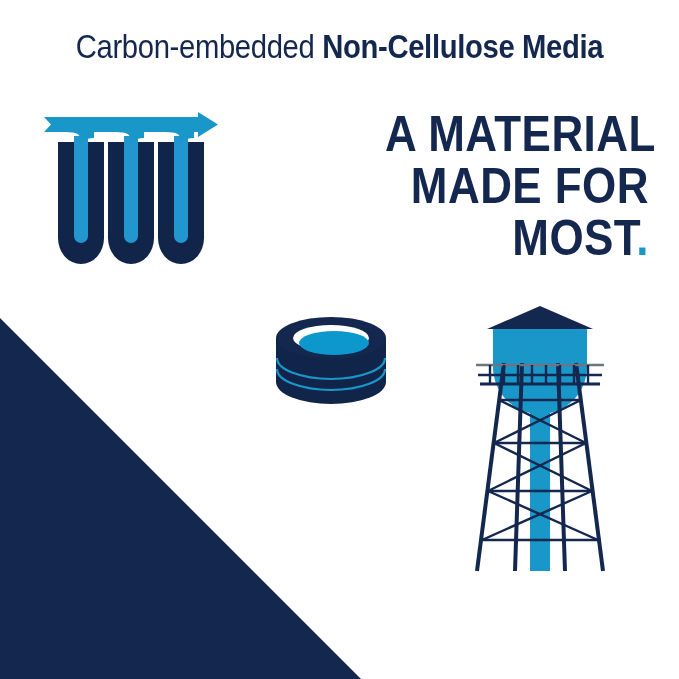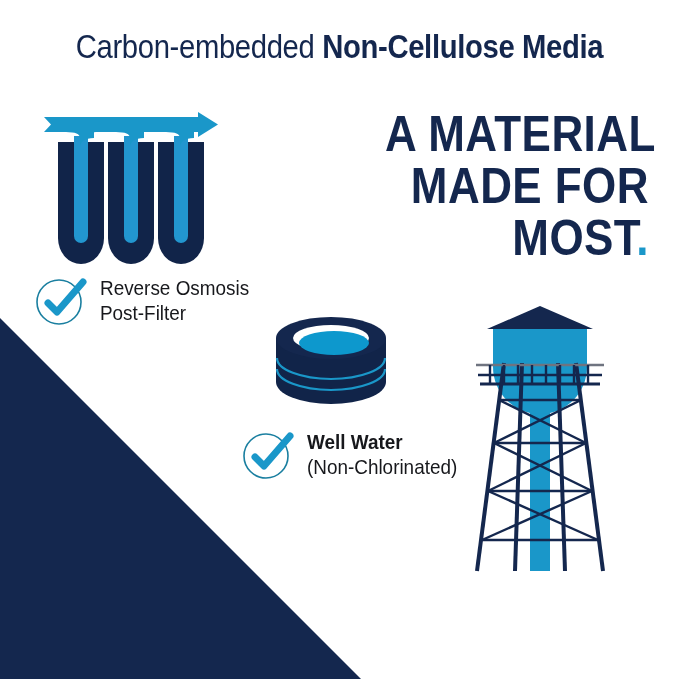--- a/index.html
+++ b/index.html
@@ -205,36 +205,16 @@
         <line x1="58" y1="60" x2="58" y2="79"></line>
         <line x1="72" y1="60" x2="72" y2="79"></line>
         <line x1="86" y1="60" x2="86" y2="79"></line>
         <line x1="100" y1="60" x2="100" y2="79"></line>
         <line x1="114" y1="60" x2="114" y2="79"></line>
         <line x1="128" y1="60" x2="128" y2="79"></line>
       </g>
     </g>
   </svg>
 
-  <div class="caption cap-ro">
-    <svg class="check-ico" width="56" height="56" viewBox="0 0 56 56">
-      <circle cx="26" cy="30" r="22" fill="none" stroke="#1a7fa0" stroke-width="1.6"></circle>
-      <path d="M15,31 L24,40 L50,10" fill="none" stroke="#1a97c9" stroke-width="7" stroke-linecap="round" stroke-linejoin="round"></path>
-    </svg>
-    <span class="caption-text">
-      <span class="caption-line1">Reverse Osmosis</span>
-      <span class="caption-line2">Post-Filter</span>
-    </span>
-  </div>
-
-  <div class="caption cap-well">
-    <svg class="check-ico" width="56" height="56" viewBox="0 0 56 56">
-      <circle cx="26" cy="30" r="22" fill="none" stroke="#1a7fa0" stroke-width="1.6"></circle>
-      <path d="M15,31 L24,40 L50,10" fill="none" stroke="#1a97c9" stroke-width="7" stroke-linecap="round" stroke-linejoin="round"></path>
-    </svg>
-    <span class="caption-text">
-      <span class="caption-line1 bold">Well Water</span>
-      <span class="caption-line2">(Non-Chlorinated)</span>
-    </span>
-  </div>
+
 
 
 </div>
 
 </body></html>

